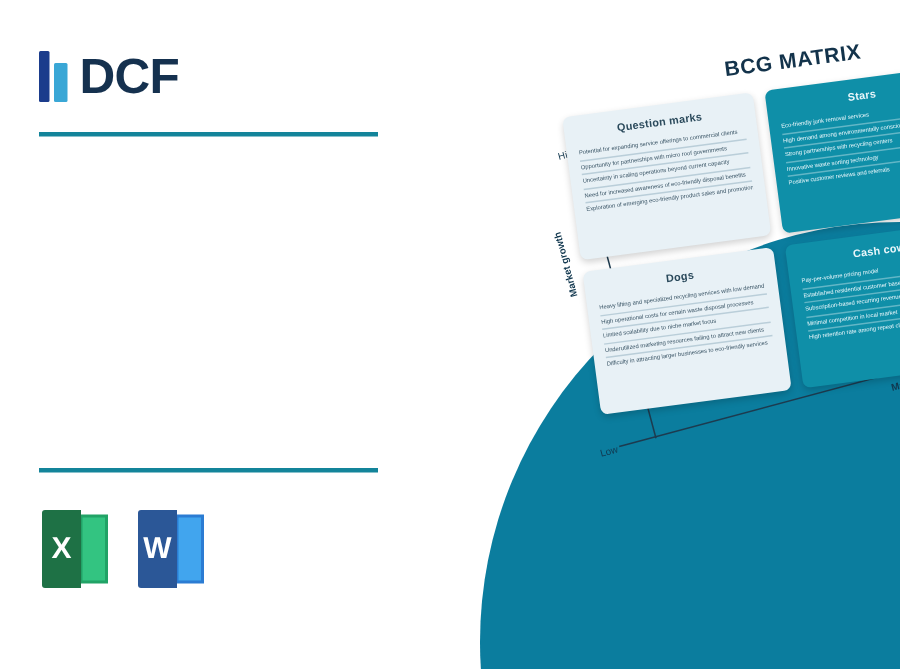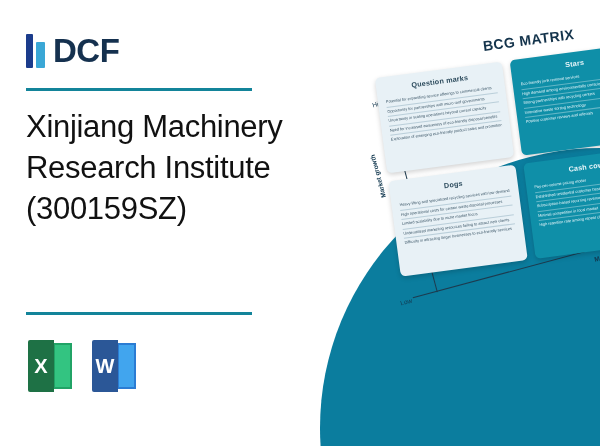--- a/index.html
+++ b/index.html
@@ -248,21 +248,20 @@
   <div class="logo-wrap">
     <span class="logo-mark">
       <span class="bar1"></span>
         <span class="bar2"></span>
     </span>
     <span class="logo-text">DCF</span>
   </div>
 
   <div class="rule rule-top"></div>
 
-  <div class="title">Xinjiang Machinery Research Institute (300159SZ)</div>
 
   <div class="rule rule-bottom"></div>
 
   <div class="icons">
     <div class="doc-icon excel">
       <span class="right-panel">
           <span class="inner"></span>
         </span>
       <span class="left-panel"></span>
       <span class="glyph">X</span>

